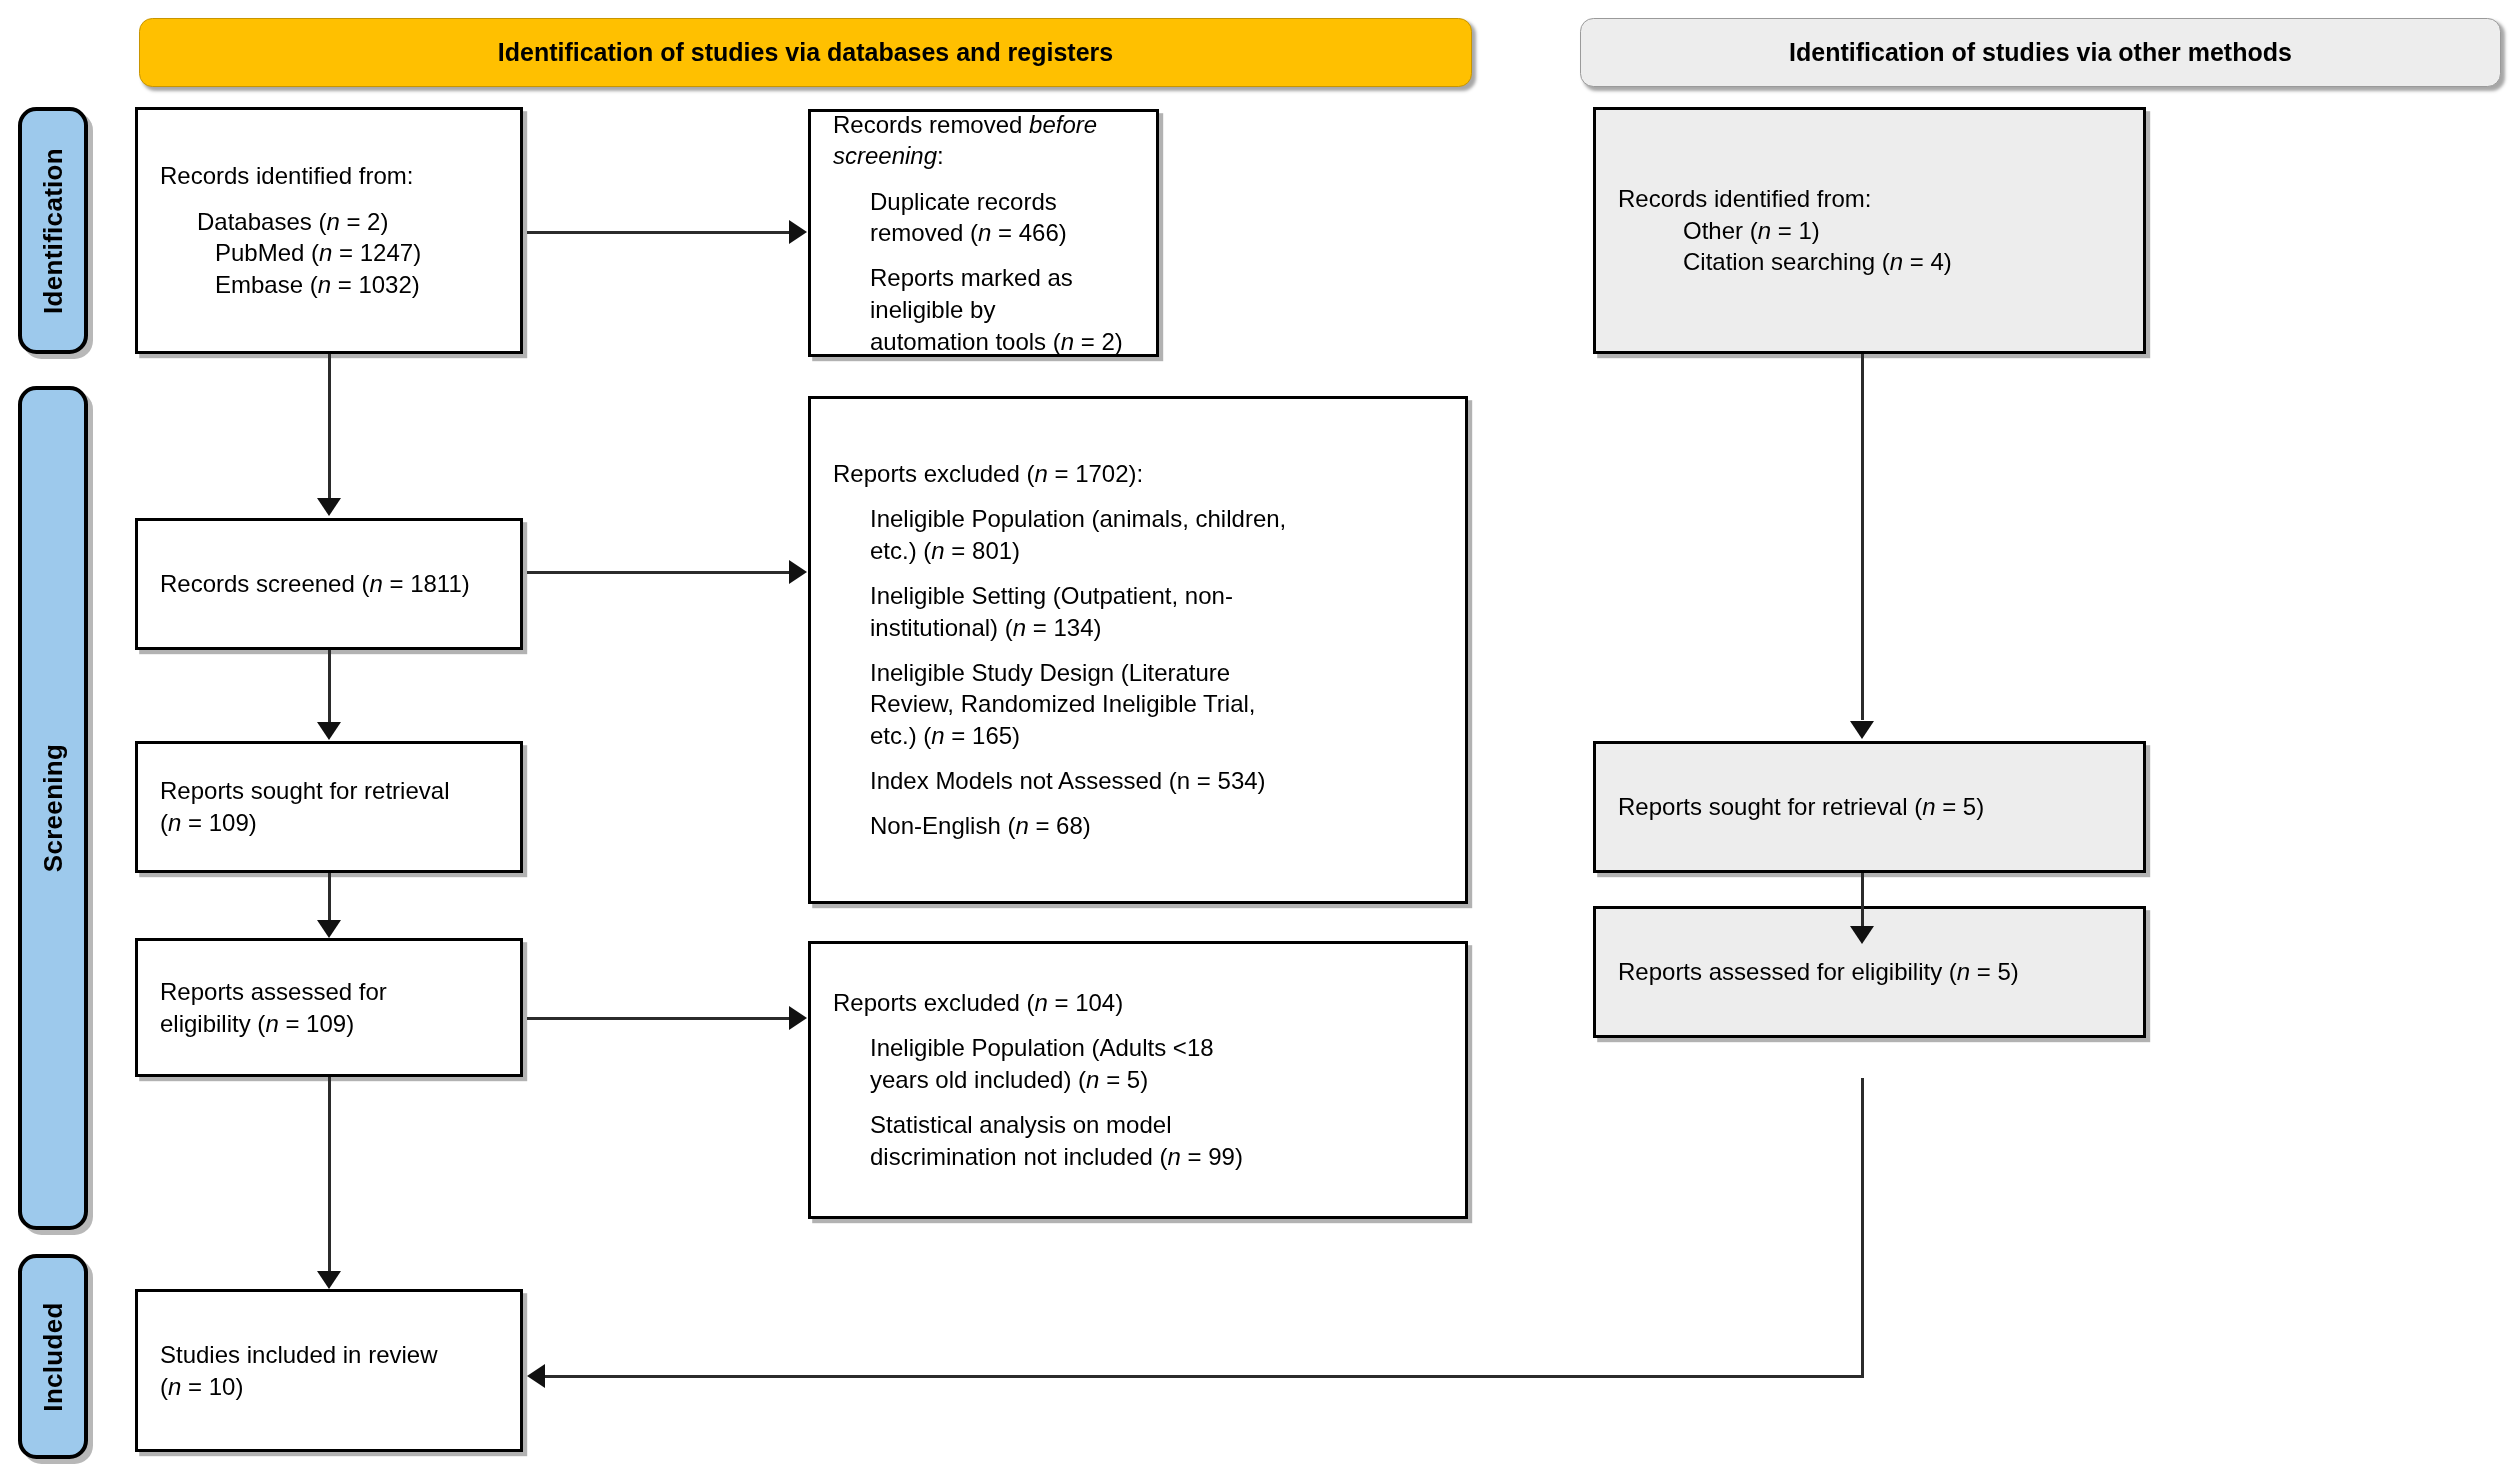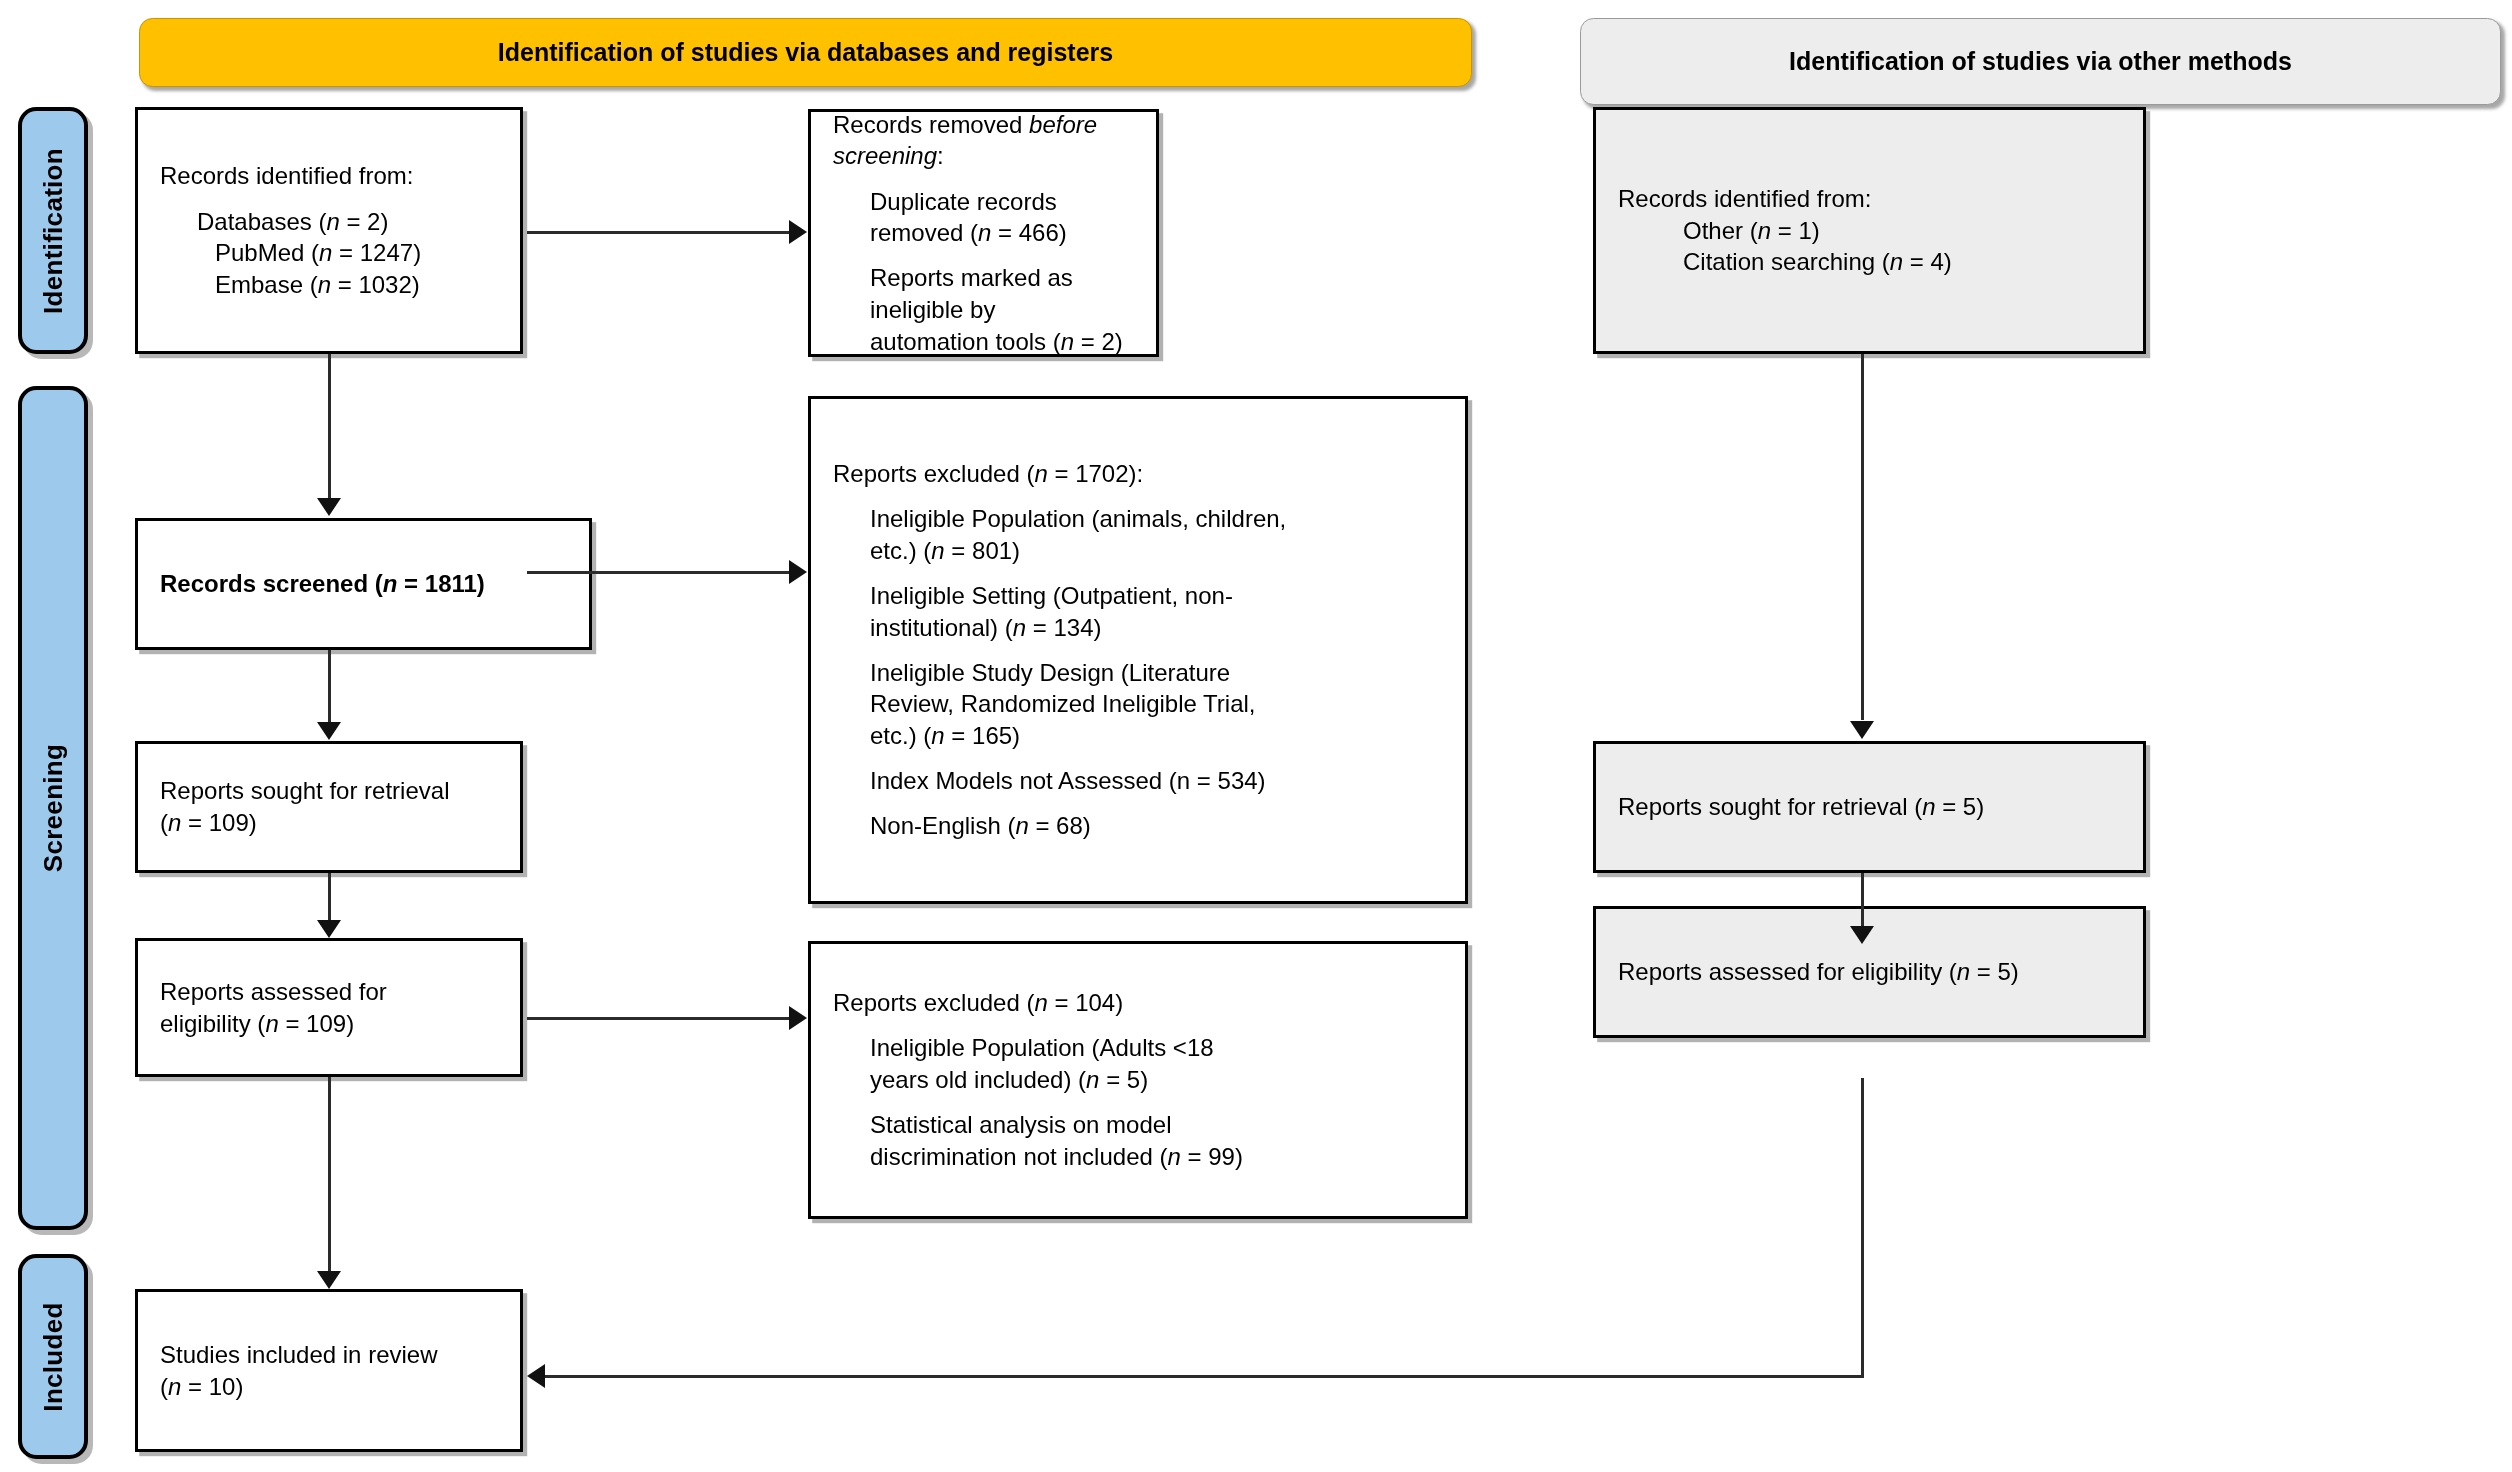--- a/index.html
+++ b/index.html
@@ -134,39 +134,39 @@
   </div>
 
   <div class="stage-bar" style="left:18.4px; top:1254px; width:70px; height:205px;">
     <span class="stage-label">Included</span>
   </div>
 
   <div class="section-header yellow" style="left:139px; top:18.4px; width:1333px; height:69px;">
     <span>Identification of studies via databases and registers</span>
   </div>
 
-  <div class="section-header grey" style="left:1580px; top:18.4px; width:921px; height:87px;">
+  <div class="section-header grey" style="left:1580px; top:18.4px; width:921px; height:69px;">
     <span>Identification of studies via other methods</span>
   </div>
 
   <div class="node" style="left:135px; top:107px; width:388px; height:247px;">
     <div class="line">Records identified from:</div>
     <div class="line ind1 gap">Databases (<i class="nv">n</i> = 2)</div>
     <div class="line ind2">PubMed (<i class="nv">n</i> = 1247)</div>
     <div class="line ind2">Embase (<i class="nv">n</i> = 1032)</div>
   </div>
 
   <div class="node" style="left:808px; top:109px; width:351px; height:248px;">
     <div class="line"><span>Records removed </span><i class="nv">before screening</i><span>:</span></div>
     <div class="line ind1 gap">Duplicate records removed (<i class="nv">n</i> = 466)</div>
     <div class="line ind1 gap">Reports marked as ineligible by</div>
     <div class="line ind1">automation tools (<i class="nv">n</i> = 2)</div>
   </div>
 
-  <div class="node" style="left:135px; top:518px; width:457px; height:132px;font-weight:bold;">
+  <div class="node" style="left:135px; top:518px; width:388px; height:132px;">
     <div class="line">Records screened (<i class="nv">n</i> = 1811)</div>
   </div>
 
   <div class="node" style="left:808px; top:396px; width:660px; height:508px;">
     <div class="line">Reports excluded (<i class="nv">n</i> = 1702):</div>
     <div class="line ind1 gap">Ineligible Population (animals, children,</div>
     <div class="line ind1">etc.) (<i class="nv">n</i> = 801)</div>
     <div class="line ind1 gap">Ineligible Setting (Outpatient, non-</div>
     <div class="line ind1">institutional) (<i class="nv">n</i> = 134)</div>
     <div class="line ind1 gap">Ineligible Study Design (Literature</div>

